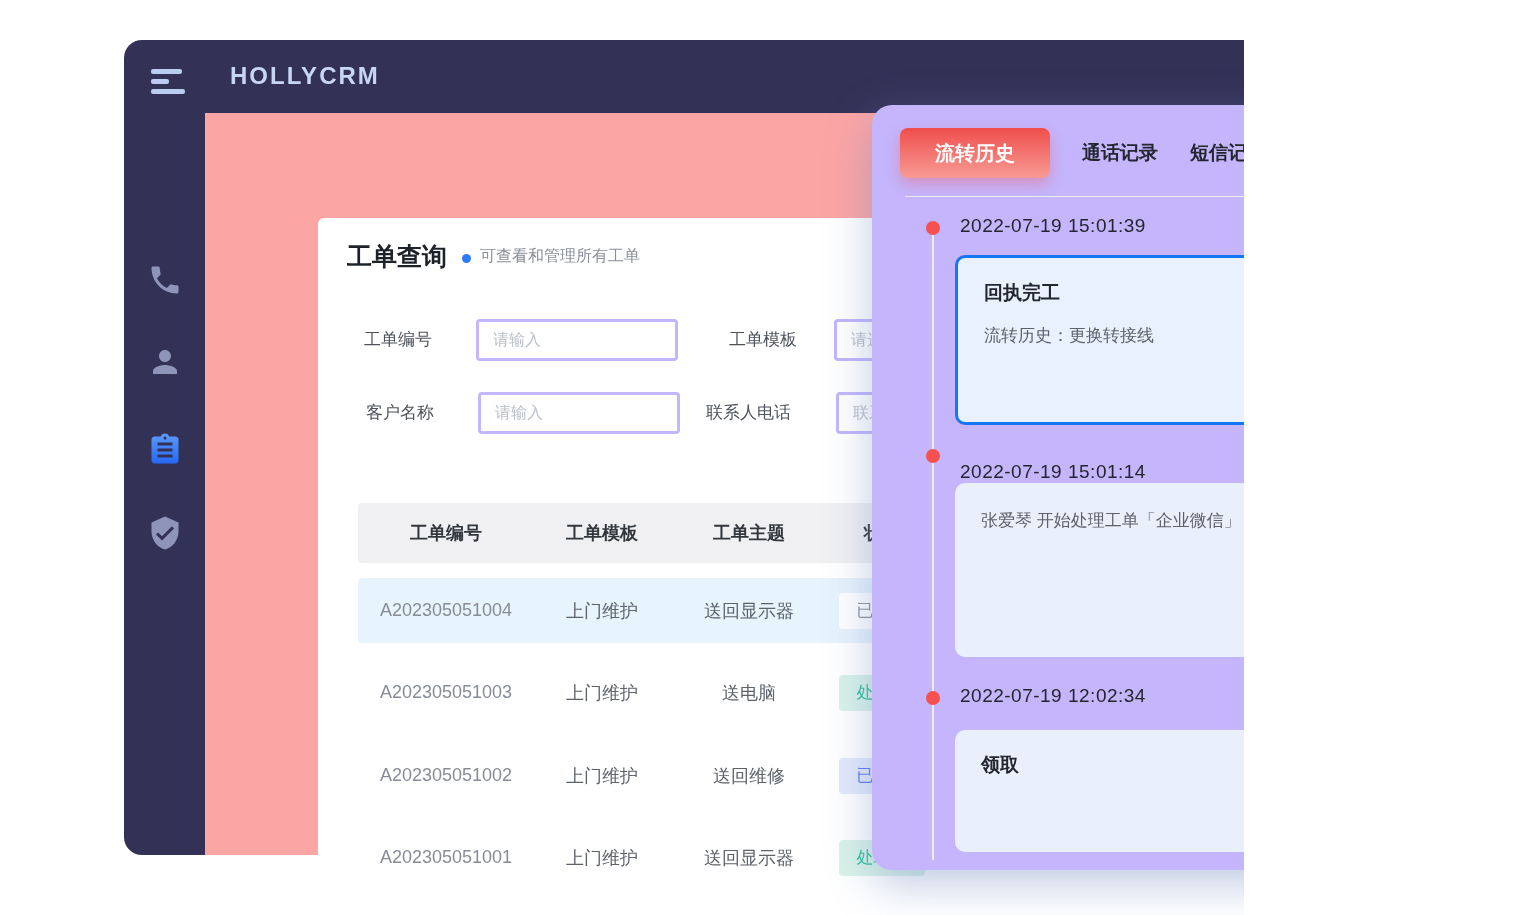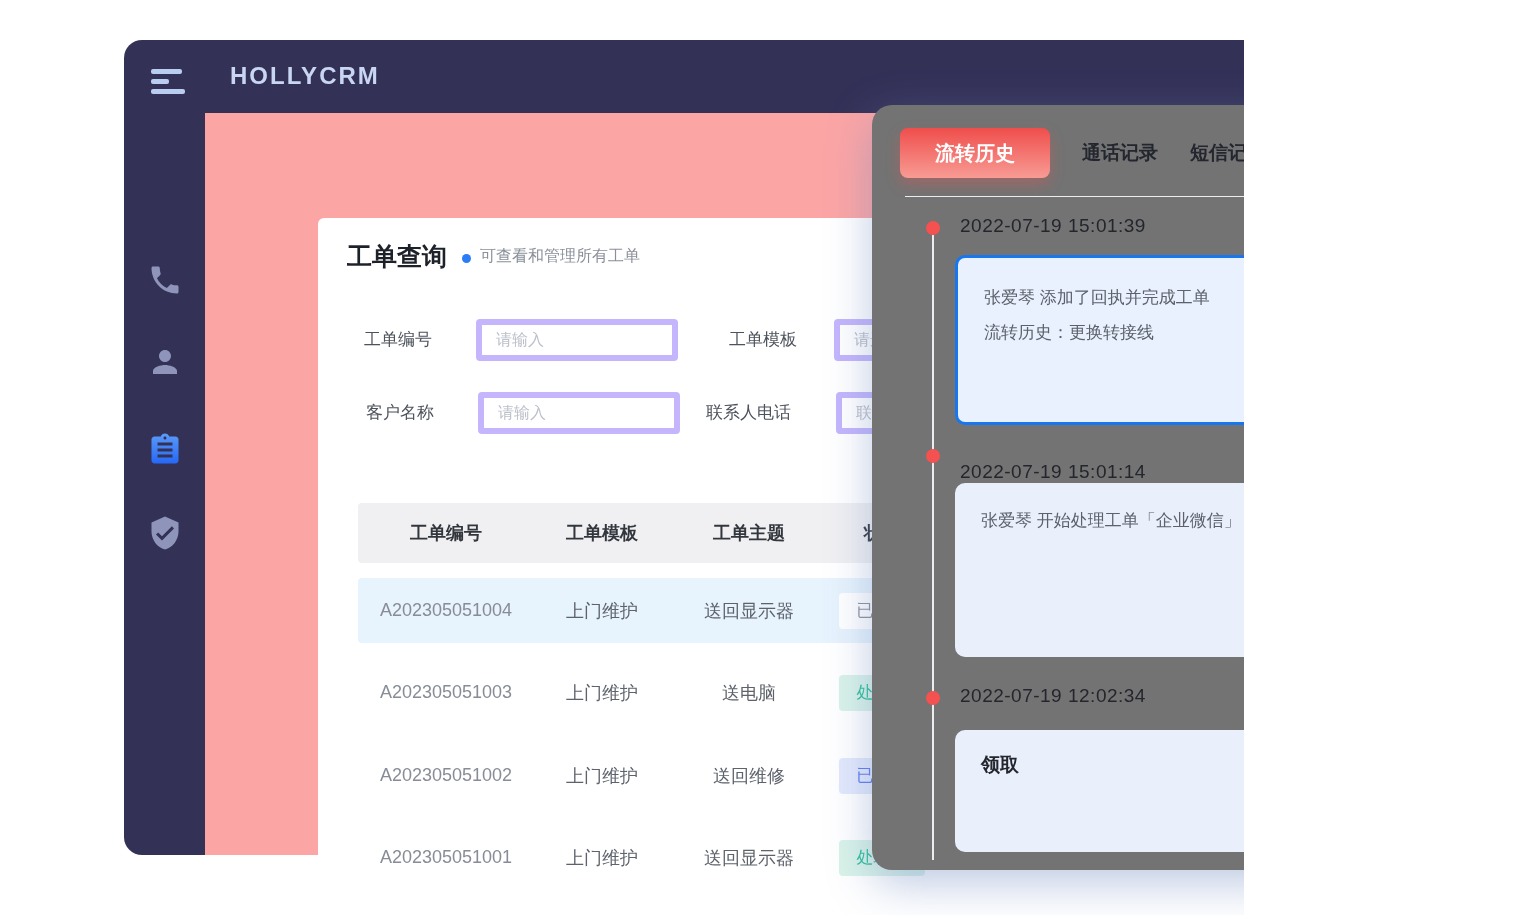--- a/index.html
+++ b/index.html
@@ -30,42 +30,42 @@
 
   
   .card { position:absolute; left:113px; top:105px; width:1107px; height:690px;
     background:#ffffff; border-radius:6px; }
   .page-title { position:absolute; left:29px; top:22px; font-size:25px; font-weight:bold; color:#1d2129; }
   .title-dot { position:absolute; left:144px; top:36px; width:9px; height:9px; border-radius:50%;
     background:#2b7cf7; }
   .page-subtitle { position:absolute; left:162px; top:28px; font-size:16px; color:#8a8f99; }
 
   .f-label { position:absolute; font-size:17px; color:#4d525b; line-height:42px; height:42px; }
-  .f-input { position:absolute; width:202px; height:42px; border:6px solid #c4b5fd; border-radius:4px;
+  .f-input { position:absolute; width:202px; height:42px; border:3px solid #c4b5fd; border-radius:4px;
     background:#fff; padding:0 14px; font-size:16px; color:#444; outline:none;
     font-family:"Liberation Sans","DejaVu Sans",sans-serif; }
   .f-input::placeholder { color:#bcc0ca; }
 
   .thead { position:absolute; left:40px; top:285px; width:1076px; height:60px; background:#f0f0f2;
     border-radius:4px; display:grid; grid-template-columns:176px 136px 158px 108px 1fr;
     align-items:center; font-size:18px; font-weight:600; color:#32363d; text-align:center; }
   .trow { position:absolute; left:40px; width:1076px; height:65px;
     display:grid; grid-template-columns:176px 136px 158px 108px 1fr; align-items:center;
     text-align:center; font-size:18px; border-radius:4px; cursor:pointer; }
   .trow .cid { color:#878c96; }
   .trow .ctxt { color:#5d626b; }
   .trow.highlighted { background:#e7f3fd; }
   .badge { display:inline-block; justify-self:center; width:86px; height:36px; line-height:36px;
     border-radius:4px; font-size:17px; }
   .badge.done { background:#ffffff; color:#8d929c; }
   .badge.processing { background:#d9f3e9; color:#2ec09a; }
   .badge.accepted { background:#e3e9fd; color:#5e7bf7; }
 
   
-  .panel { position:absolute; left:872px; top:105px; width:543px; height:765px; background:#737373;
+  .panel { position:absolute; left:872px; top:105px; width:543px; height:765px; background:#c4b5fd;
     border-radius:20px; box-shadow:0 14px 45px rgba(110,138,190,0.45); z-index:10; }
   .tabs { position:absolute; left:28px; top:23px; height:50px; display:flex; align-items:center; }
   .tab-active { width:150px; height:50px; border-radius:8px;
     background:linear-gradient(180deg,#ef4e4c 0%,#f89b94 100%);
     color:#ffffff; font-size:20px; font-weight:bold; display:flex; align-items:center;
     justify-content:center; cursor:pointer; box-shadow:0 6px 14px rgba(240,80,78,0.35); }
   .tab { font-size:19px; font-weight:600; color:#23262e; cursor:pointer; margin-left:32px;text-align:center; }
   .tab:first-of-type { margin-left:18px; }
   .tabs-divider { position:absolute; left:33px; top:91px; width:485px; height:1px; background:#ecedf1; }
 
@@ -217,21 +217,21 @@
       <div class="tab">短信记录</div>
       <div class="tab">工单审批</div>
     </div>
     <div class="tabs-divider"></div>
 
     <div class="tl-line"></div>
 
     <div class="tl-dot" style="top:116px;"></div>
     <div class="tl-time" style="top:110px;">2022-07-19 15:01:39</div>
     <div class="tl-card highlighted" style="top:150px; height:170px;">
-      <div class="tl-text">张爱琴 添加了回执并完成工单</div>
+      <div class="tl-title">回执完工</div>
       <div class="tl-text">流转历史：更换转接线</div>
     </div>
 
     <div class="tl-dot" style="top:344px;"></div>
     <div class="tl-time" style="top:356px;">2022-07-19 15:01:14</div>
     <div class="tl-card" style="top:378px; height:174px;">
       <div class="tl-text" style="line-height:32px; margin-bottom:4px;">张爱琴 开始处理工单「企业微信」</div>
     </div>
 
     <div class="tl-dot" style="top:586px;"></div>

